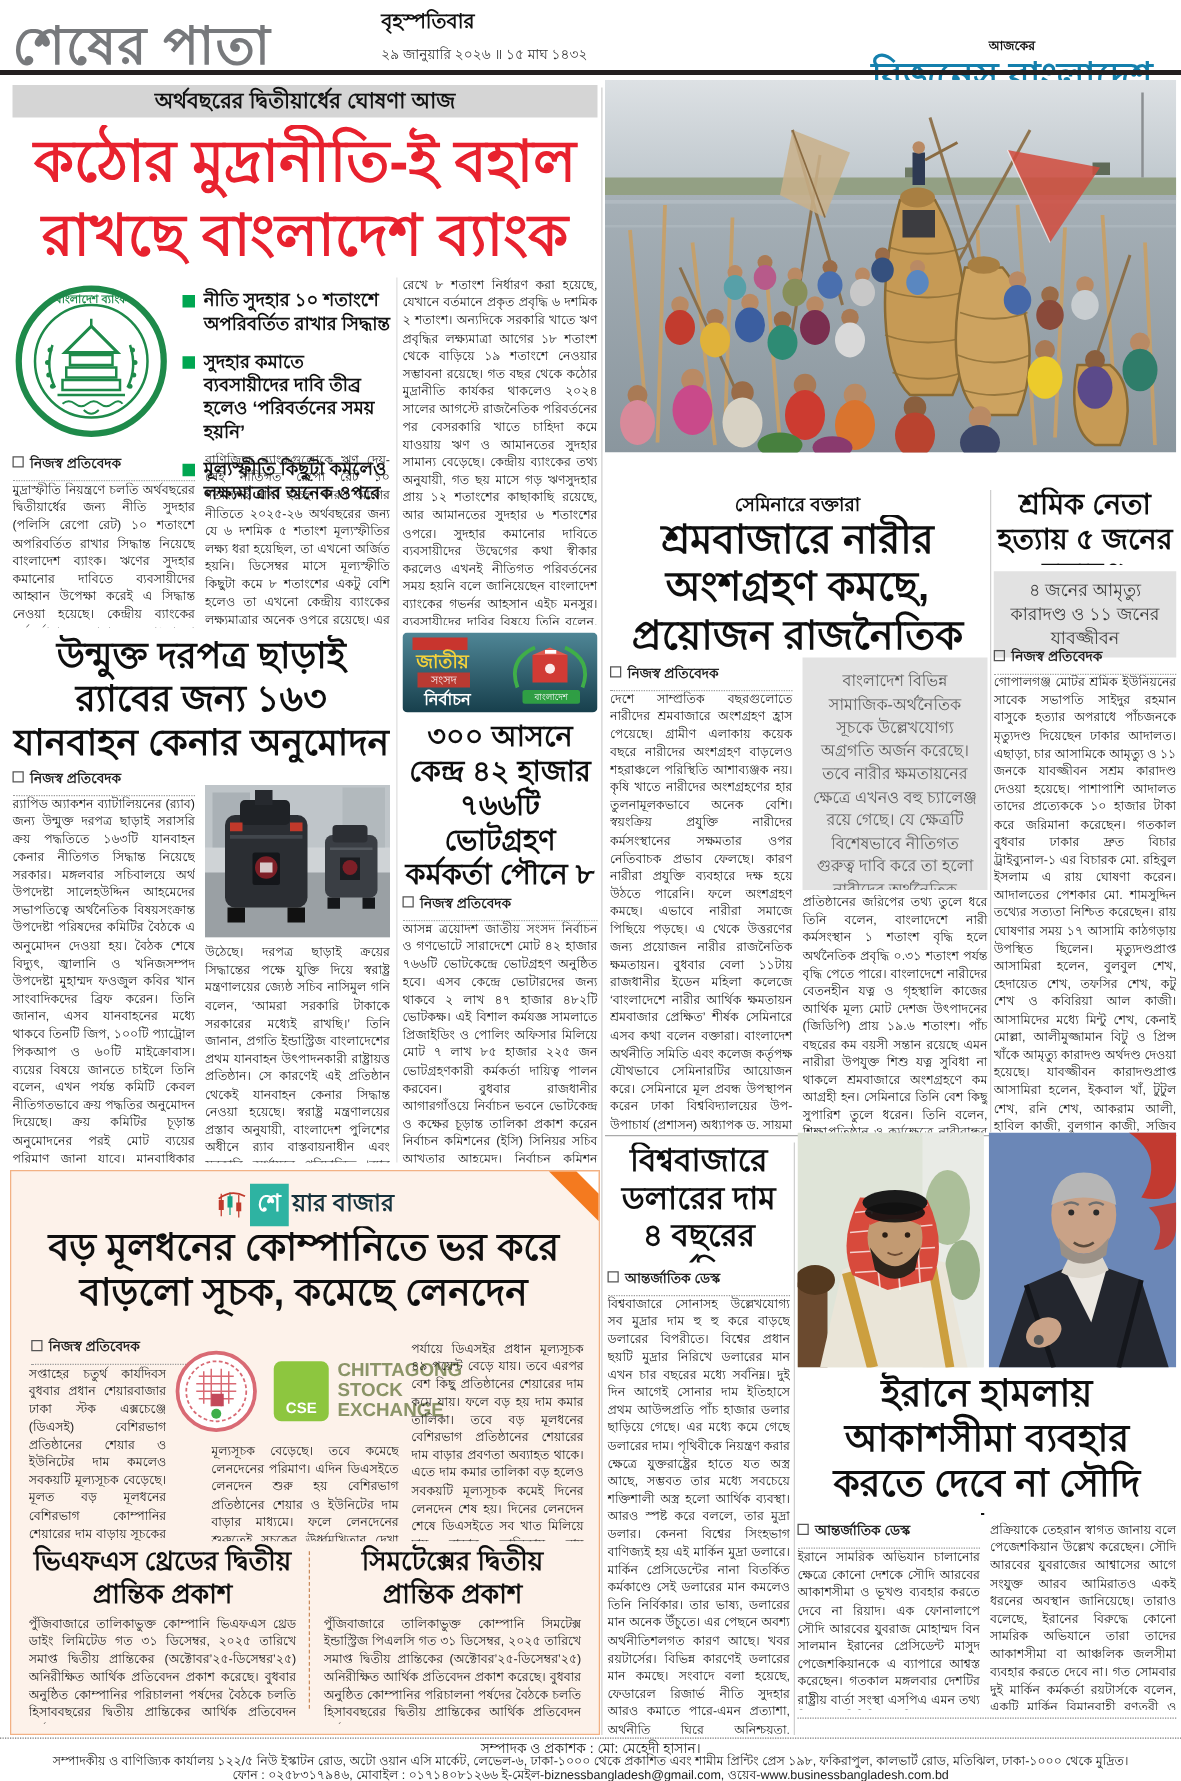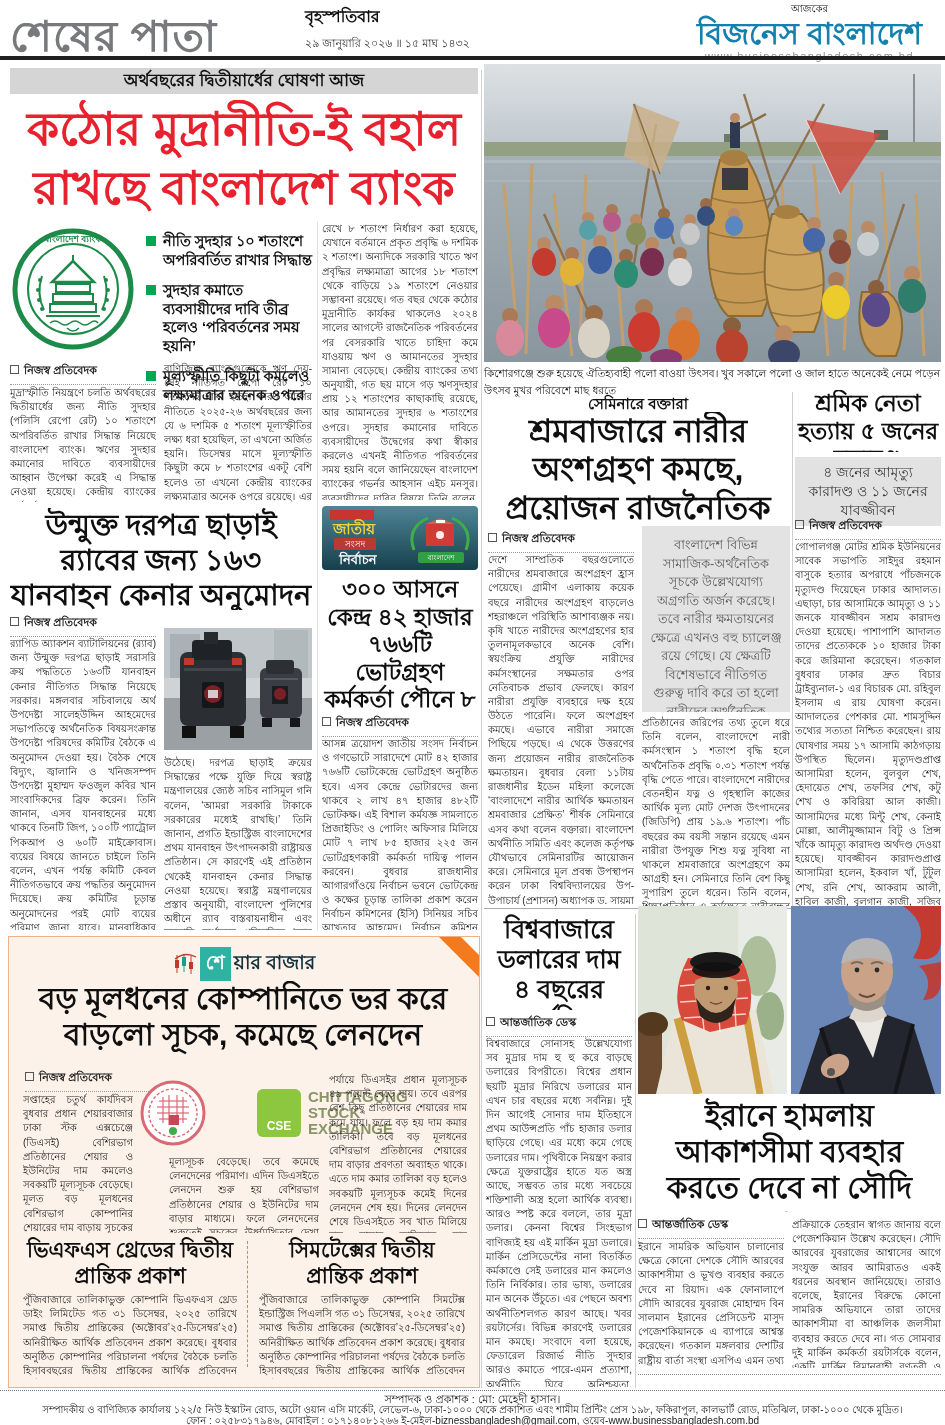--- a/index.html
+++ b/index.html
@@ -10,38 +10,38 @@
   .hl{font-weight:bold;color:#0f0f0f;text-align:center;line-height:1.2;}
   .byline{font-size:11px;font-weight:bold;color:#222;border-bottom:1px dotted #9a9a9a;padding-bottom:3px;}
   .byline::before{content:"";display:inline-block;width:7px;height:7px;border:1px solid #555;margin-right:5px;vertical-align:baseline;}
   .kicker{background:#d5d5d5;text-align:center;font-weight:bold;color:#111;}
   .vr{border-left:1px solid #cfcfcf;width:0;}
   .hr{border-top:1px solid #aaa;height:0;}
   .nameplate{font-size:42px;font-weight:bold;color:#77797c;letter-spacing:1px;}
   .weekday{font-size:16px;font-weight:bold;color:#111;}
   .dateline{font-size:11px;color:#333;margin-top:4px;}
   .masthead{text-align:center;}
-  .m-tag{font-size:10px;font-weight:normal;color:#111;}
+  .m-tag{font-size:10px;font-weight:bold;color:#111;margin-top:28px;}
   .m-title{font-size:30px;font-weight:bold;color:#1480ad;line-height:1.05;}
   .m-url{font-size:11px;color:#8e9296;letter-spacing:1.5px;}
   .header-rule{background:#231f20;}
   .lead-hl{font-size:46px;color:#e8212e;font-weight:bold;text-align:center;line-height:1.28;}
   .bullet{display:flex;gap:7px;margin-bottom:11px;}
   .bsq{flex:0 0 10px;width:10px;height:10px;background:#00a651;margin-top:4px;}
   .btxt{font-size:14.5px;font-weight:bold;line-height:1.3;color:#111;}
   .quote-box{background:#e3e3e3;text-align:center;color:#5a5a5a;padding:10px 8px;overflow:hidden;}
   .quote-text{font-size:12.8px;line-height:1.45;}
   .graybox{background:#e2e2e2;text-align:center;color:#3a3a3a;font-size:14px;line-height:1.35;padding:6px 4px;}
   .market-box{background:#fdf2ea;border:1px solid #f2b184;}
   .mkt-logo{display:flex;justify-content:center;align-items:center;gap:3px;}
   .mkt-she{background:#2eb3a2;color:#fff;font-weight:bold;font-size:19px;padding:1px 6px;}
   .mkt-rest{font-size:19px;font-weight:bold;color:#15323c;}
   .cse-wrap{display:flex;align-items:center;gap:7px;}
   .cse-sq{width:44px;height:44px;background:#8dc63f;border-radius:6px;color:#fff;font-weight:bold;
-          font-size:12px;display:flex;align-items:flex-end;justify-content:center;padding-bottom:4px;margin-left:38px;}
+          font-size:12px;display:flex;align-items:flex-end;justify-content:center;padding-bottom:4px;}
   .cse-text{font-size:15px;font-weight:bold;color:#8b9468;line-height:1.05;}
   .sub-hl{font-size:21px;font-weight:bold;text-align:center;line-height:1.25;color:#0f0f0f;}
   .caption{font-size:10.5px;color:#111;}
   .footer{text-align:center;color:#222;}
   .f1{font-size:11px;line-height:12px;}
   .f2{font-size:10px;line-height:10.5px;text-align:center;}
   svg{display:block;}
 </style>
 </head>
 <body>
@@ -288,21 +288,20 @@
           <ellipse cx="248" cy="284" rx="16" ry="18" fill="#b9432f"></ellipse>
         <circle cx="300" cy="270" r="9" fill="#b98a64"></circle>
           <ellipse cx="300" cy="290" rx="16" ry="14" fill="#3c4668"></ellipse>
         <circle cx="26" cy="252" r="8" fill="#a97a55"></circle>
           <ellipse cx="26" cy="274" rx="14" ry="18" fill="#d88a9a"></ellipse>
         <ellipse cx="140" cy="292" rx="18" ry="10" fill="#47803e"></ellipse>
         <ellipse cx="182" cy="294" rx="16" ry="9" fill="#8a3a6e"></ellipse>
       </g>
     </svg>
   </div>
-  <div class="abs caption" style="left:484px;top:366px;width:457px;">কিশোরগঞ্জে শুরু হয়েছে ঐতিহ্যবাহী পলো বাওয়া উৎসব। খুব সকালে পলো ও জাল হাতে অনেকেই নেমে পড়েন উৎসব মুখর পরিবেশে মাছ ধরতে</div>
 
   <div class="abs" style="left:488px;top:392px;width:300px;text-align:center;font-size:15px;font-weight:bold;color:#111;">সেমিনারে বক্তারা</div>
   <div class="abs hl" style="left:486px;top:412px;width:304px;height:112px;font-size:32px;overflow:hidden;">শ্রমবাজারে নারীর অংশগ্রহণ কমছে, প্রয়োজন রাজনৈতিক ক্ষমতায়ন</div>
   <div class="abs byline" style="left:488px;top:530px;width:146px;">নিজস্ব প্রতিবেদক</div>
   <div class="abs body" style="left:488px;top:553px;width:146px;height:353px;">দেশে সাম্প্রতিক বছরগুলোতে নারীদের শ্রমবাজারে অংশগ্রহণ হ্রাস পেয়েছে। গ্রামীণ এলাকায় কয়েক বছরে নারীদের অংশগ্রহণ বাড়লেও শহরাঞ্চলে পরিস্থিতি আশাব্যঞ্জক নয়। কৃষি খাতে নারীদের অংশগ্রহণের হার তুলনামূলকভাবে অনেক বেশি। স্বয়ংক্রিয় প্রযুক্তি নারীদের কর্মসংস্থানের সক্ষমতার ওপর নেতিবাচক প্রভাব ফেলছে। কারণ নারীরা প্রযুক্তি ব্যবহারে দক্ষ হয়ে উঠতে পারেনি। ফলে অংশগ্রহণ কমছে। এভাবে নারীরা সমাজে পিছিয়ে পড়ছে। এ থেকে উত্তরণের জন্য প্রয়োজন নারীর রাজনৈতিক ক্ষমতায়ন। বুধবার বেলা ১১টায় রাজধানীর ইডেন মহিলা কলেজে ‘বাংলাদেশে নারীর আর্থিক ক্ষমতায়ন শ্রমবাজার প্রেক্ষিত’ শীর্ষক সেমিনারে এসব কথা বলেন বক্তারা। বাংলাদেশ অর্থনীতি সমিতি এবং কলেজ কর্তৃপক্ষ যৌথভাবে সেমিনারটির আয়োজন করে। সেমিনারে মূল প্রবন্ধ উপস্থাপন করেন ঢাকা বিশ্ববিদ্যালয়ের উপ-উপাচার্য (প্রশাসন) অধ্যাপক ড. সায়মা হক বিদিশা। প্রবন্ধে তিনি দেখান, নারীর অনানুষ্ঠানিক কর্মসংস্থানের হার অত্যন্ত বেশি, ব্যবস্থাপনা ও সিদ্ধান্ত গ্রহণমূলক পদে নারীদের অংশগ্রহণ খুবই কম। নারীরা বিপুল সময় ব্যয় করেন বেতনহীন ও স্বীকৃতিহীন গৃহস্থালি ও যত্নমূলক কাজে। বাংলাদেশ পরিসংখ্যান ব্যুরো, সানেমসহ কয়েকটি</div>
 
   <div class="abs quote-box" style="left:642px;top:526px;width:132px;height:166px;">
     <div class="quote-text">বাংলাদেশ বিভিন্ন সামাজিক-অর্থনৈতিক সূচকে উল্লেখযোগ্য অগ্রগতি অর্জন করেছে। তবে নারীর ক্ষমতায়নের ক্ষেত্রে এখনও বহু চ্যালেঞ্জ রয়ে গেছে। যে ক্ষেত্রটি বিশেষভাবে নীতিগত গুরুত্ব দাবি করে তা হলো নারীদের অর্থনৈতিক অবদান এবং শ্রমবাজারে অংশগ্রহণ।</div>
 
   </div>

